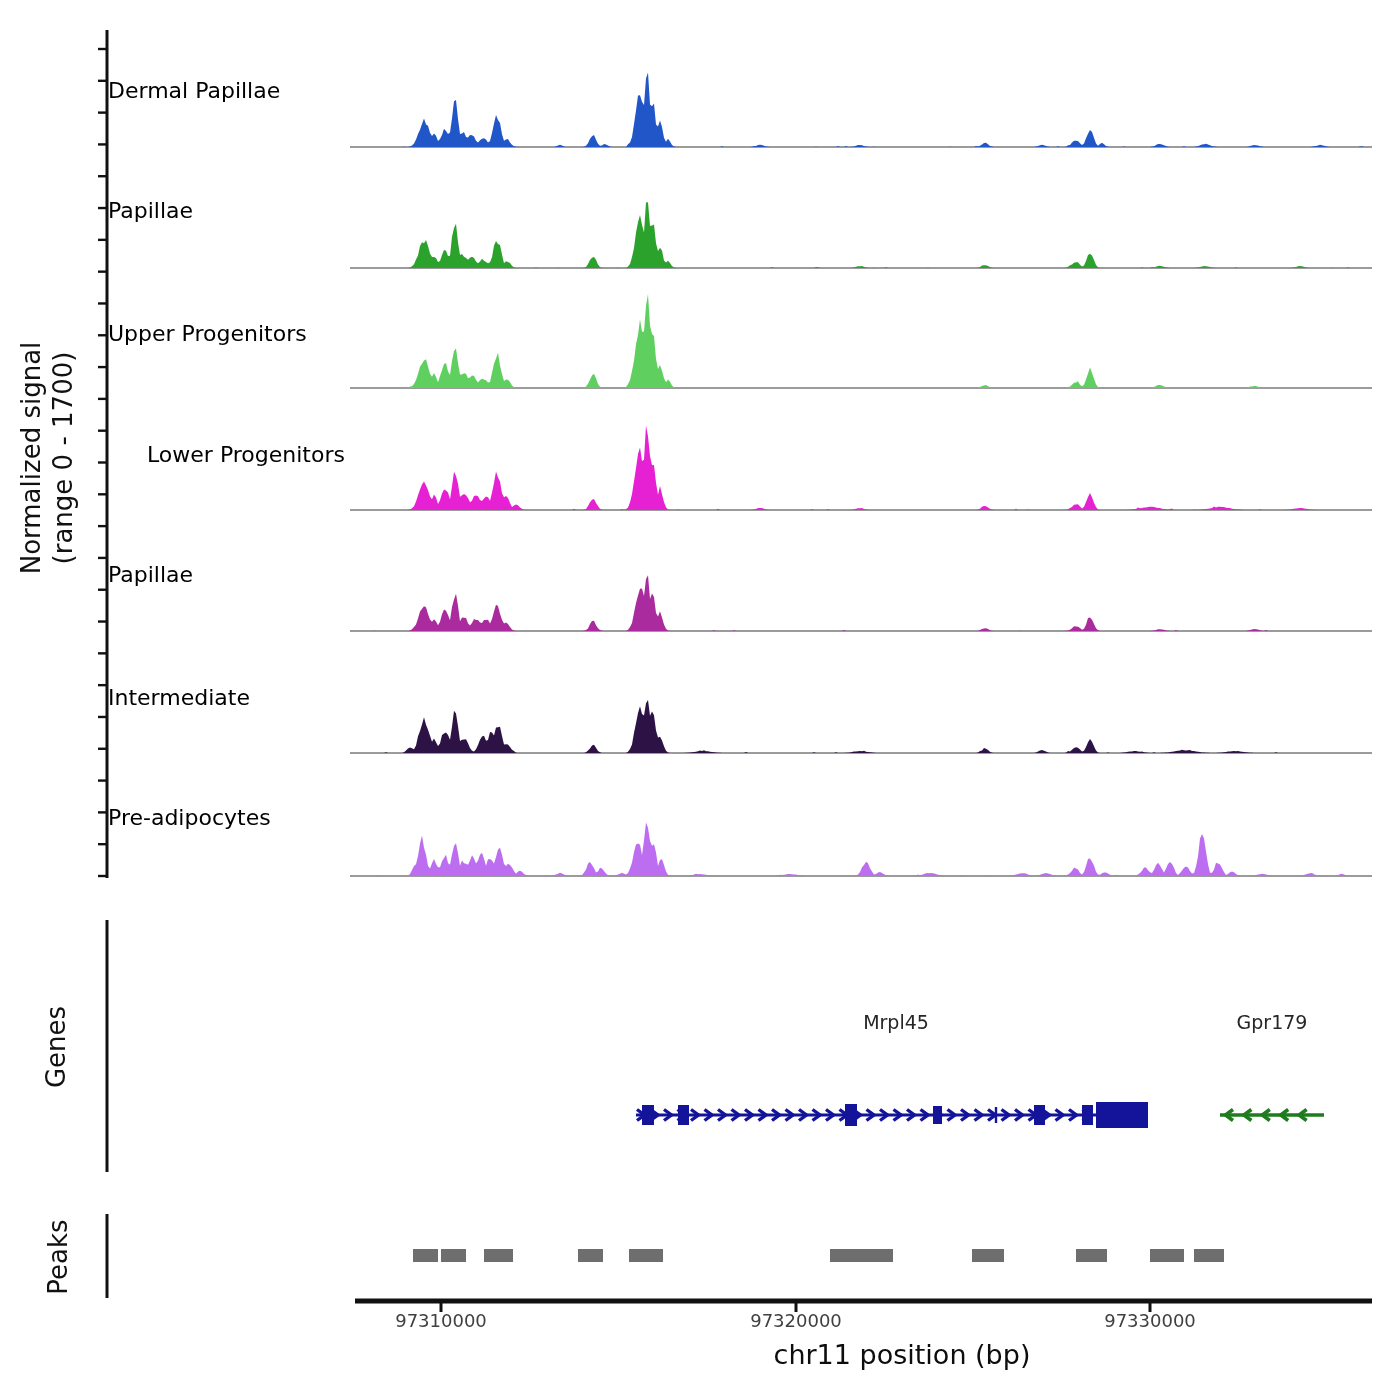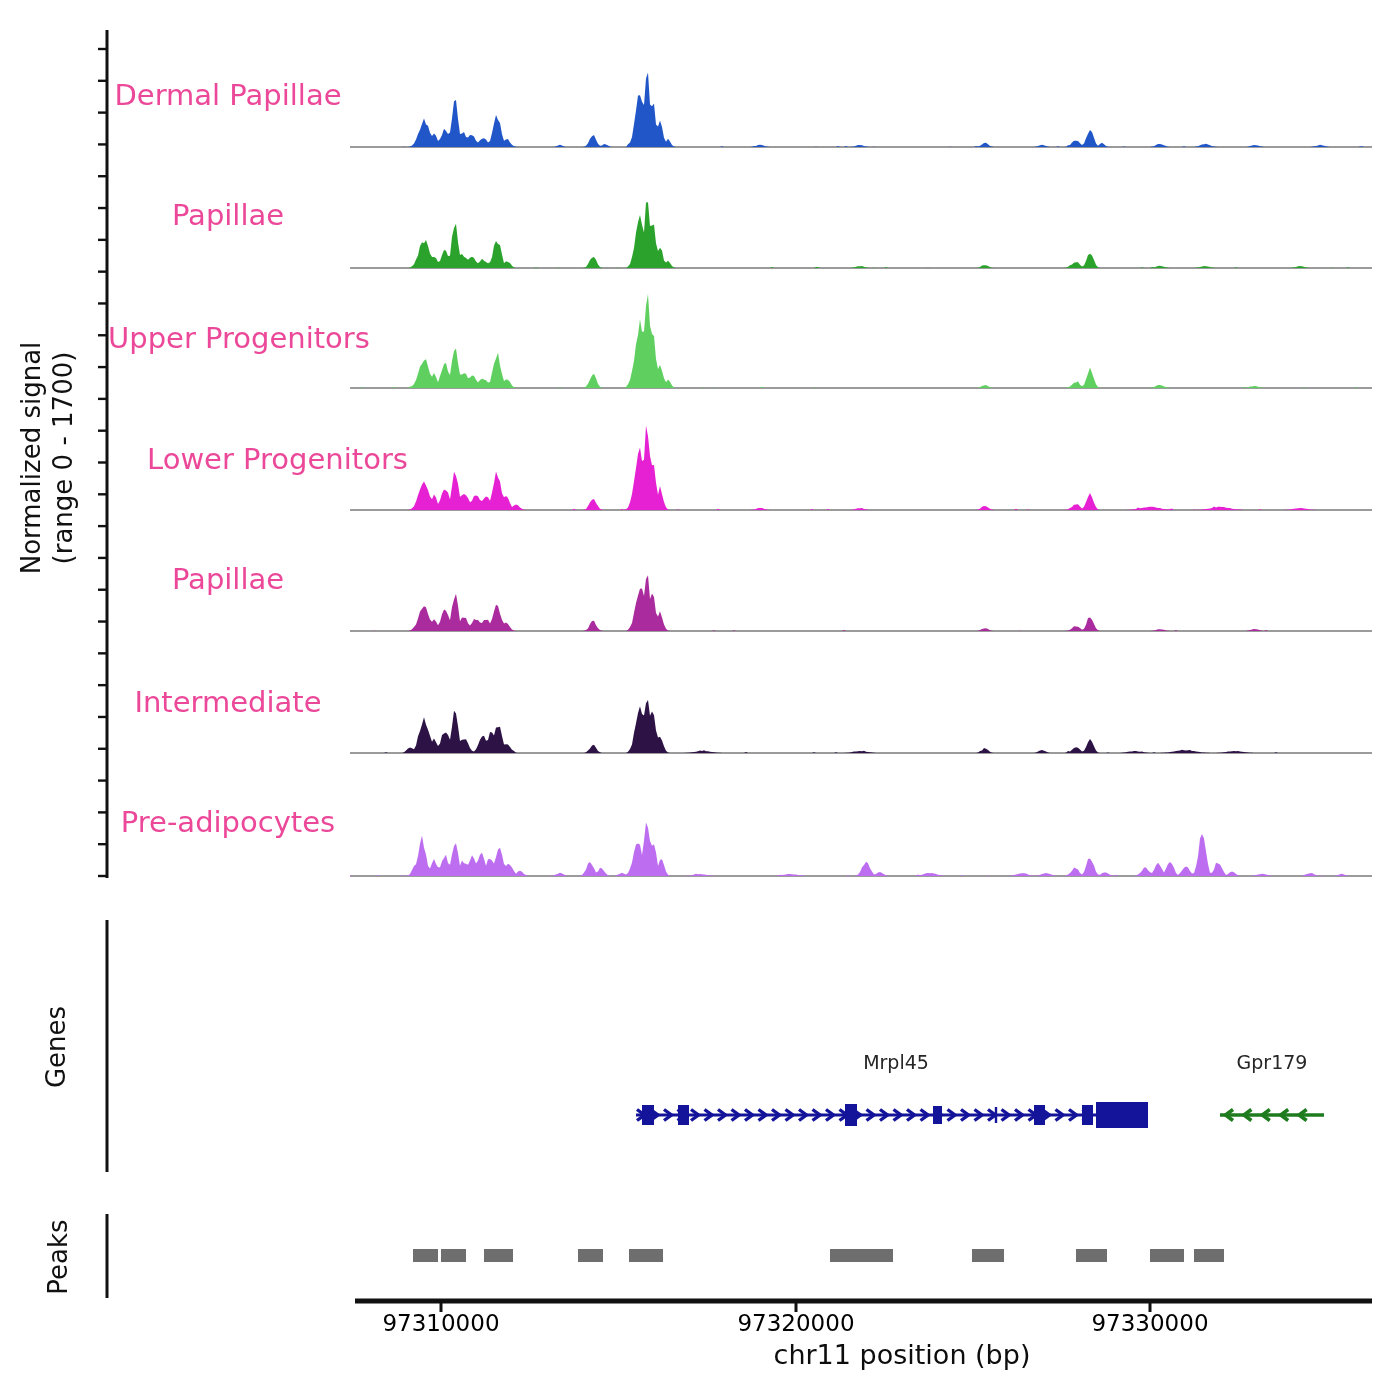--- a/index.html
+++ b/index.html
@@ -12,34 +12,34 @@
     position:absolute;left:47px;top:458px;transform:translate(-50%,-50%) rotate(-90deg);
     font-size:26px;line-height:32px;text-align:center;white-space:nowrap;color:#111;
   }
   .seclab{
     position:absolute;transform:translate(-50%,-50%) rotate(-90deg);
     font-size:26px;white-space:nowrap;color:#111;
   }
   .seclab.genes{left:56px;top:1047px;}
   .seclab.peaks{left:58px;top:1257px;}
   .genename{
-    position:absolute;transform:translate(-50%,-50%);font-size:19px;color:#262626;white-space:nowrap;margin-top:40px;
+    position:absolute;transform:translate(-50%,-50%);font-size:19px;color:#262626;white-space:nowrap;
   }
   .genename.mrpl45{left:896px;top:1022px;}
   .genename.gpr179{left:1272px;top:1022px;}
   .xtitle{
     position:absolute;left:902px;top:1354px;transform:translate(-50%,-50%);
     font-size:27px;color:#0d0d0d;white-space:nowrap;
   }
   .tracklab{
-    position:absolute;left:108px;width:240px;text-align:center;
-    font-size:29px;color:#ec4899;white-space:nowrap;
+    position:absolute;left:108px;width:240px;text-align:left;
+    font-size:22px;color:#000000;white-space:nowrap;
   }
   .xticklab{
-    position:absolute;width:180px;text-align:center;font-size:23px;color:#000000;white-space:nowrap;
+    position:absolute;width:180px;text-align:center;font-size:18px;color:#404040;white-space:nowrap;
   }
 </style>
 </head>
 <body>
 
 <div class="figure">
   <svg id="fig-svg" width="1400" height="1400" viewBox="0 0 1400 1400">
     <g id="g-axes">
         <line x1="107" y1="30" x2="107" y2="878" stroke="#111111" stroke-width="3"></line>
         <line x1="98" y1="49" x2="107" y2="49" stroke="#111111" stroke-width="2.4"></line>

